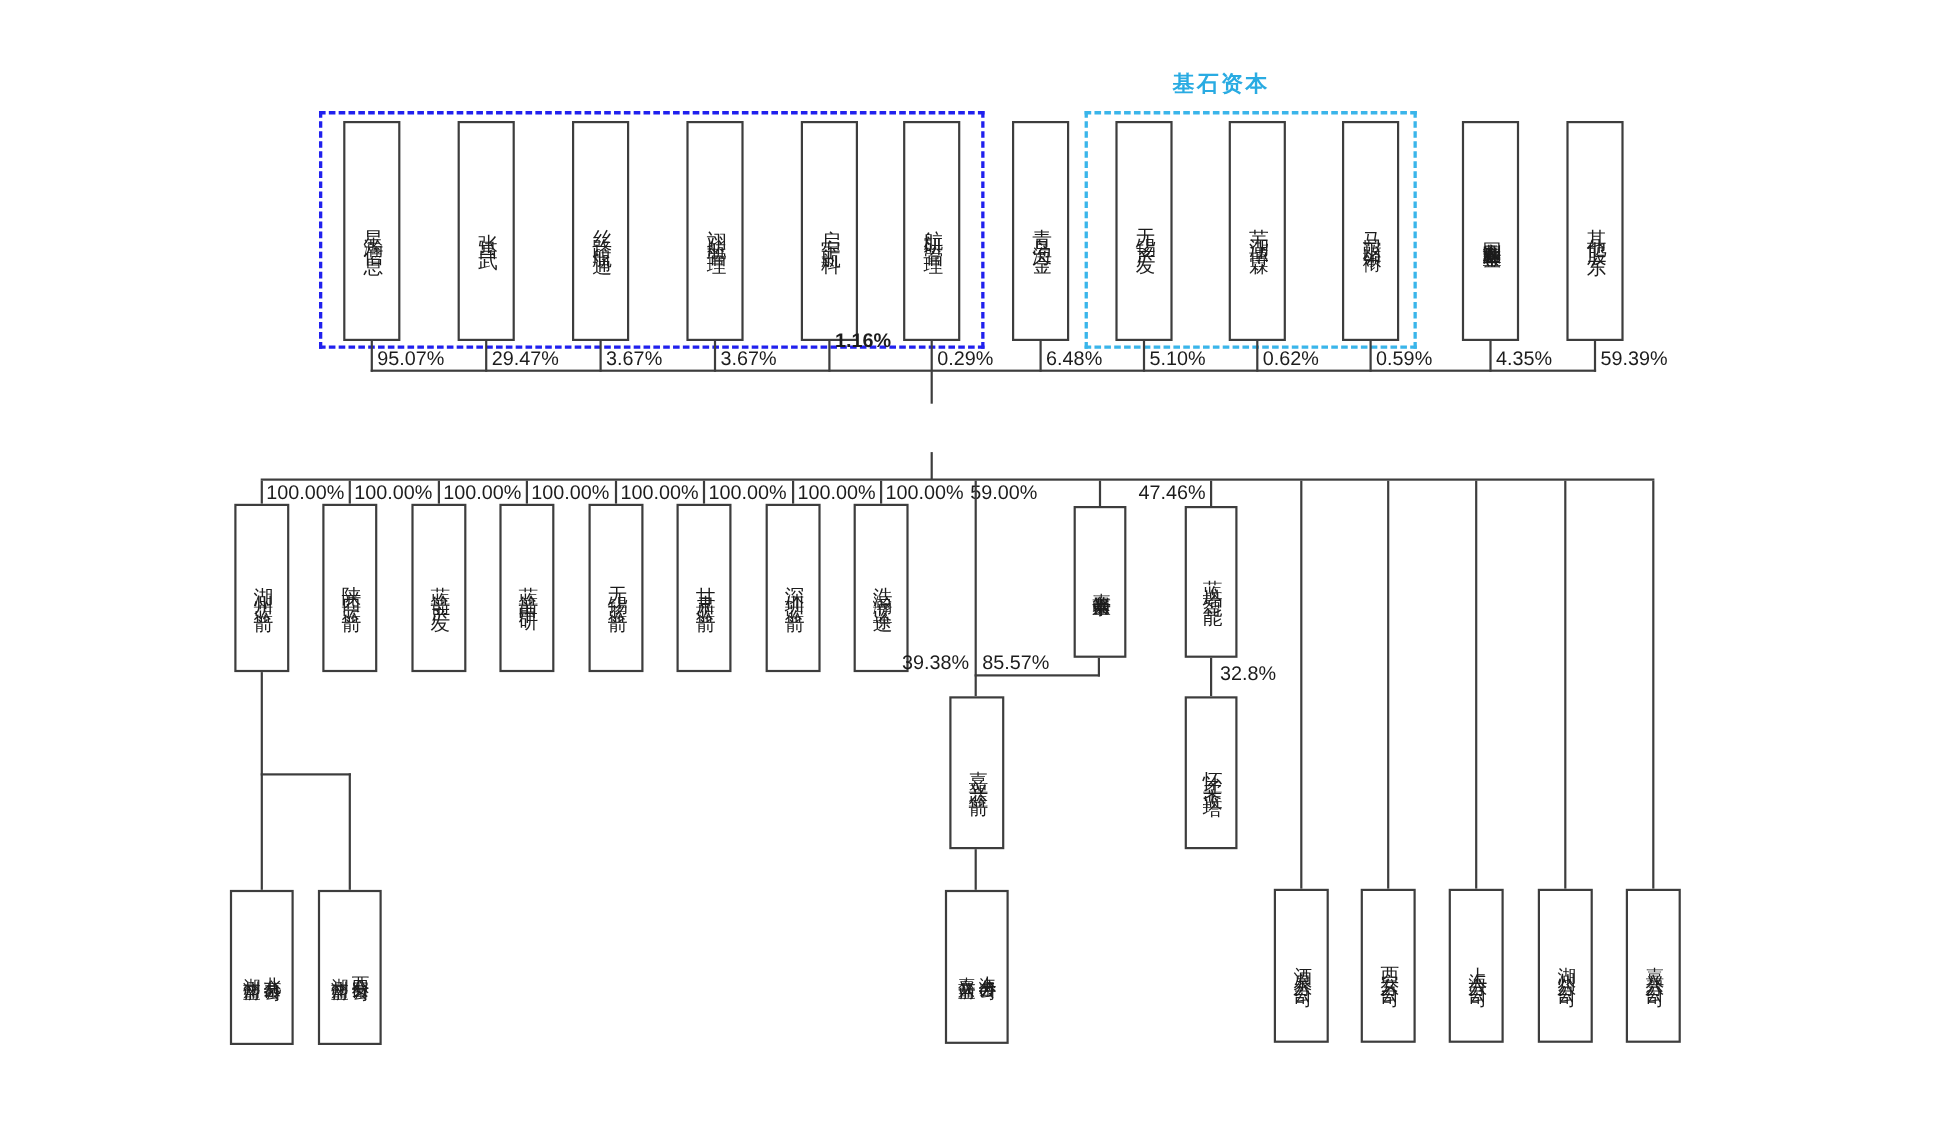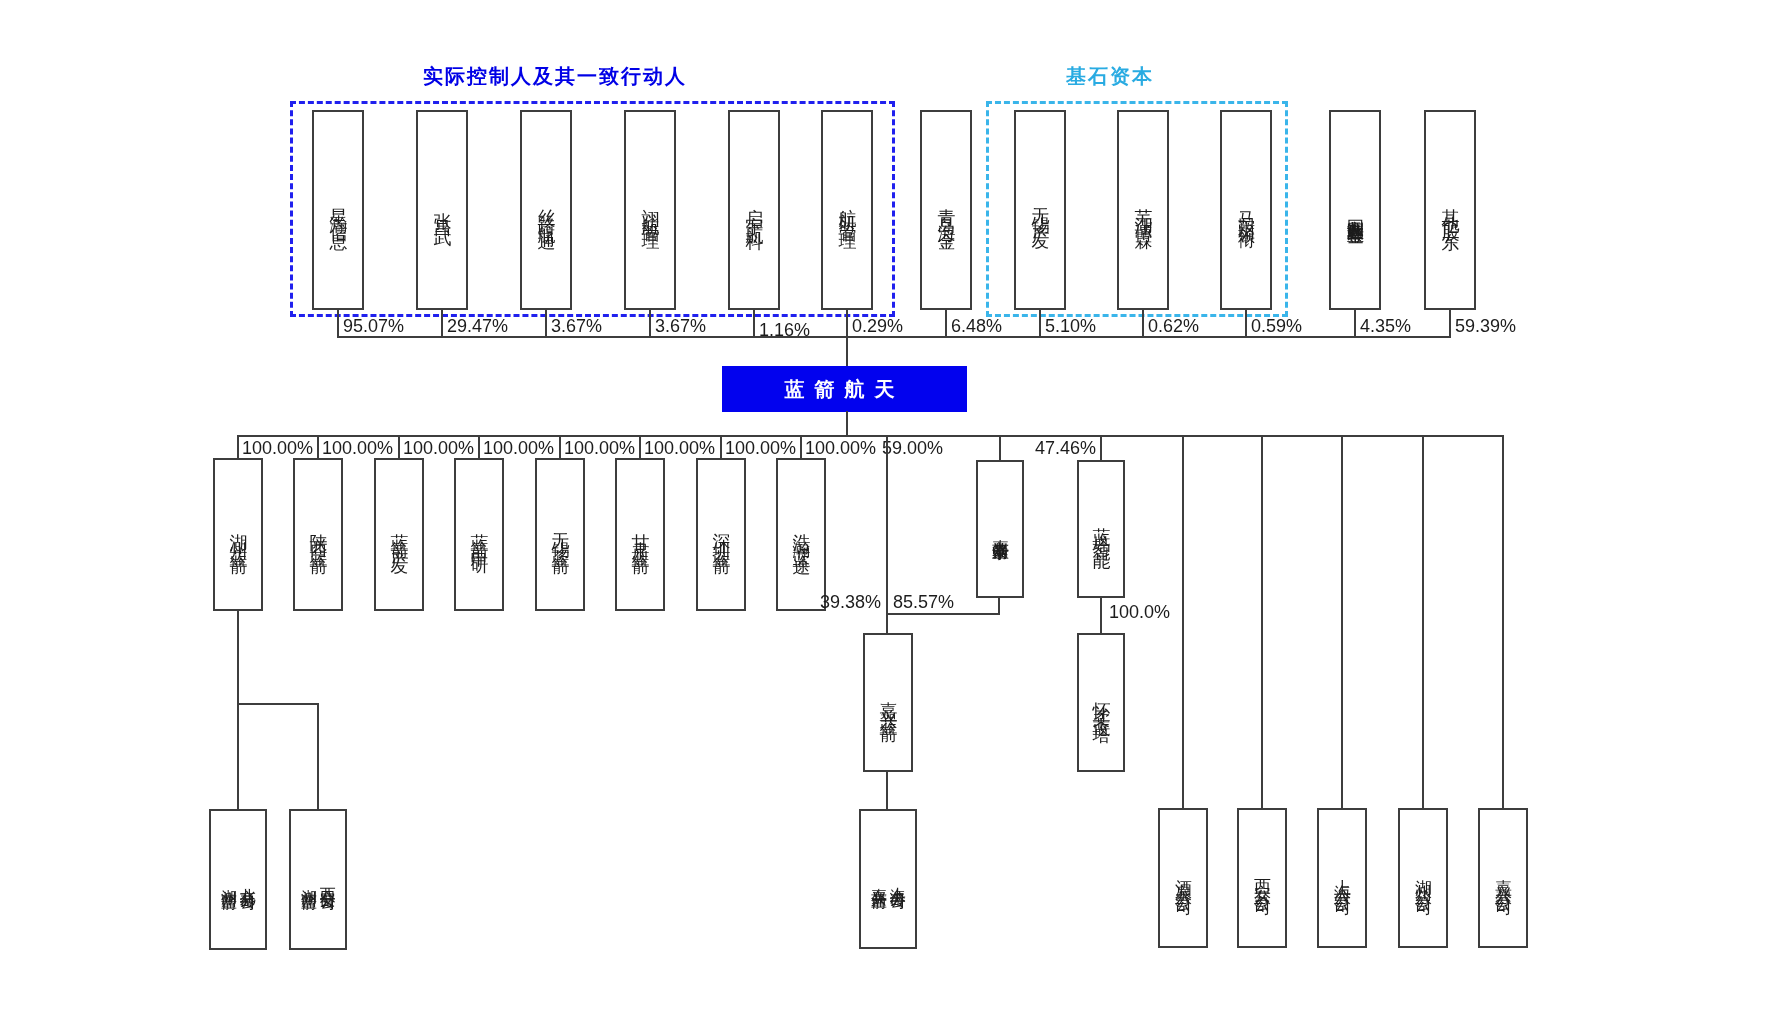--- a/index.html
+++ b/index.html
@@ -24,21 +24,20 @@
   .glabel.cyan { color:#29abe2; }
   .root { position:absolute; background:#0202ee; color:#ffffff; display:flex; align-items:center;
           justify-content:center; font-size:20px; font-weight:bold; letter-spacing:10px;
           font-family:"DejaVu Serif", serif; }
 </style>
 </head>
 <body>
 
 <div class="stage">
 
-  <div class="glabel blue" style="left:405px;top:63px;width:300px;">实际控制人及其一致行动人</div>
   <div class="glabel cyan" style="left:1010px;top:63px;width:200px;">基石资本</div>
   <div class="dash-blue" style="left:290px;top:101px;width:605px;height:216px;"></div>
   <div class="dash-cyan" style="left:986px;top:101px;width:302px;height:216px;"></div>
 
   <div class="node" style="left:312px;top:110px;width:52px;height:200px;">
       <span class="vtext">星瀚信息</span>
     </div>
   <div class="node" style="left:416px;top:110px;width:52px;height:200px;">
       <span class="vtext">张昌武</span>
     </div>
@@ -83,34 +82,31 @@
   <div class="vline" style="left:1039px;top:310px;height:28px;"></div>
   <div class="vline" style="left:1142px;top:310px;height:28px;"></div>
   <div class="vline" style="left:1245px;top:310px;height:28px;"></div>
   <div class="vline" style="left:1354px;top:310px;height:28px;"></div>
   <div class="vline" style="left:1449px;top:310px;height:28px;"></div>
 
   <div class="pct" style="left:343px;top:316px;">95.07%</div>
   <div class="pct" style="left:447px;top:316px;">29.47%</div>
   <div class="pct" style="left:551px;top:316px;">3.67%</div>
   <div class="pct" style="left:655px;top:316px;">3.67%</div>
-  <div class="pct" style="left:759px;top:320px;">1.16%</div>
+  <div class="pct" style="left:759px;top:299px;font-weight:bold;">1.16%</div>
   <div class="pct" style="left:852px;top:316px;">0.29%</div>
   <div class="pct" style="left:951px;top:316px;">6.48%</div>
   <div class="pct" style="left:1045px;top:316px;">5.10%</div>
   <div class="pct" style="left:1148px;top:316px;">0.62%</div>
   <div class="pct" style="left:1251px;top:316px;">0.59%</div>
   <div class="pct" style="left:1360px;top:316px;">4.35%</div>
   <div class="pct" style="left:1455px;top:316px;">59.39%</div>
 
   <div class="hline" style="left:337px;top:336px;width:1114px;"></div>
   <div class="vline" style="left:846px;top:338px;height:29px;"></div>
-  <div class="root" style="left:722px;top:366px;width:245px;height:46px;">
-    <span>蓝箭航天</span>
-  </div>
   <div class="vline" style="left:846px;top:411px;height:25px;"></div>
 
   <div class="hline" style="left:237px;top:435px;width:1267px;"></div>
 
   <div class="vline" style="left:237px;top:437px;height:21px;"></div>
   <div class="vline" style="left:317px;top:437px;height:21px;"></div>
   <div class="vline" style="left:398px;top:437px;height:21px;"></div>
   <div class="vline" style="left:478px;top:437px;height:21px;"></div>
   <div class="vline" style="left:559px;top:437px;height:21px;"></div>
   <div class="vline" style="left:639px;top:437px;height:21px;"></div>
@@ -171,21 +167,21 @@
   <div class="node" style="left:863px;top:633px;width:50px;height:139px;">
       <span class="vtext">嘉兴蓝箭</span>
     </div>
   <div class="vline" style="left:886px;top:772px;height:37px;"></div>
   <div class="node cols" style="left:859px;top:809px;width:58px;height:140px;">
     <span class="vtext">上海分公司</span>
     <span class="vtext">嘉兴蓝箭</span>
   </div>
 
   <div class="vline" style="left:1100px;top:598px;height:35px;"></div>
-  <div class="pct" style="left:1109px;top:602px;">100.0%</div>
+  <div class="pct" style="left:1109px;top:602px;">32.8%</div>
   <div class="node" style="left:1077px;top:633px;width:48px;height:139px;">
       <span class="vtext">怀柔蓝塔</span>
     </div>
 
   <div class="vline" style="left:237px;top:611px;height:198px;"></div>
   <div class="hline" style="left:237px;top:703px;width:82px;"></div>
   <div class="vline" style="left:317px;top:703px;height:106px;"></div>
   <div class="node cols" style="left:209px;top:809px;width:58px;height:141px;">
     <span class="vtext">北京分公司</span>
     <span class="vtext">湖州蓝箭</span>

